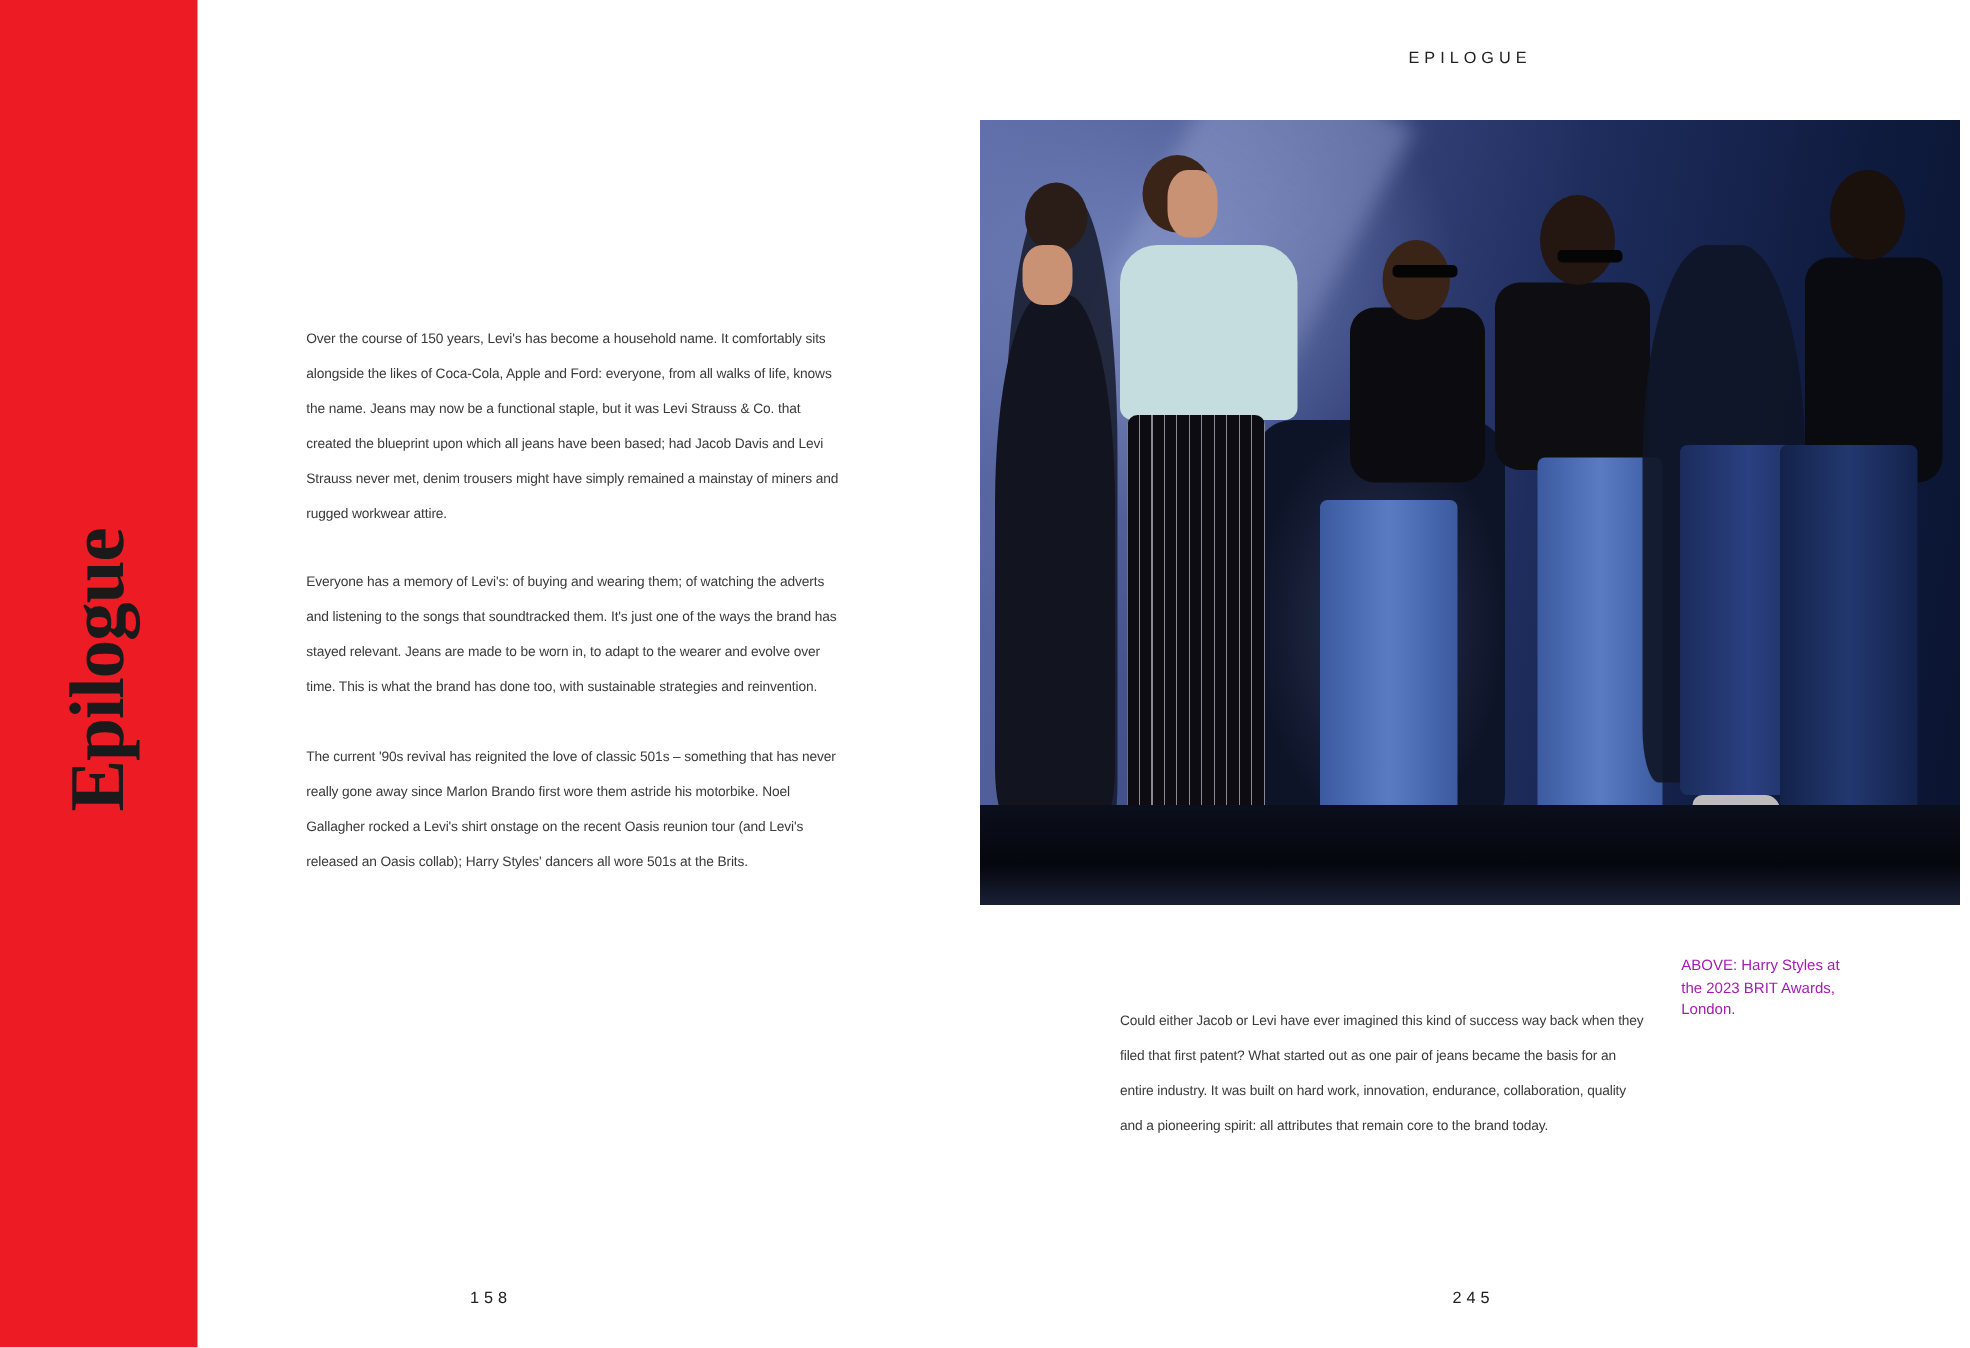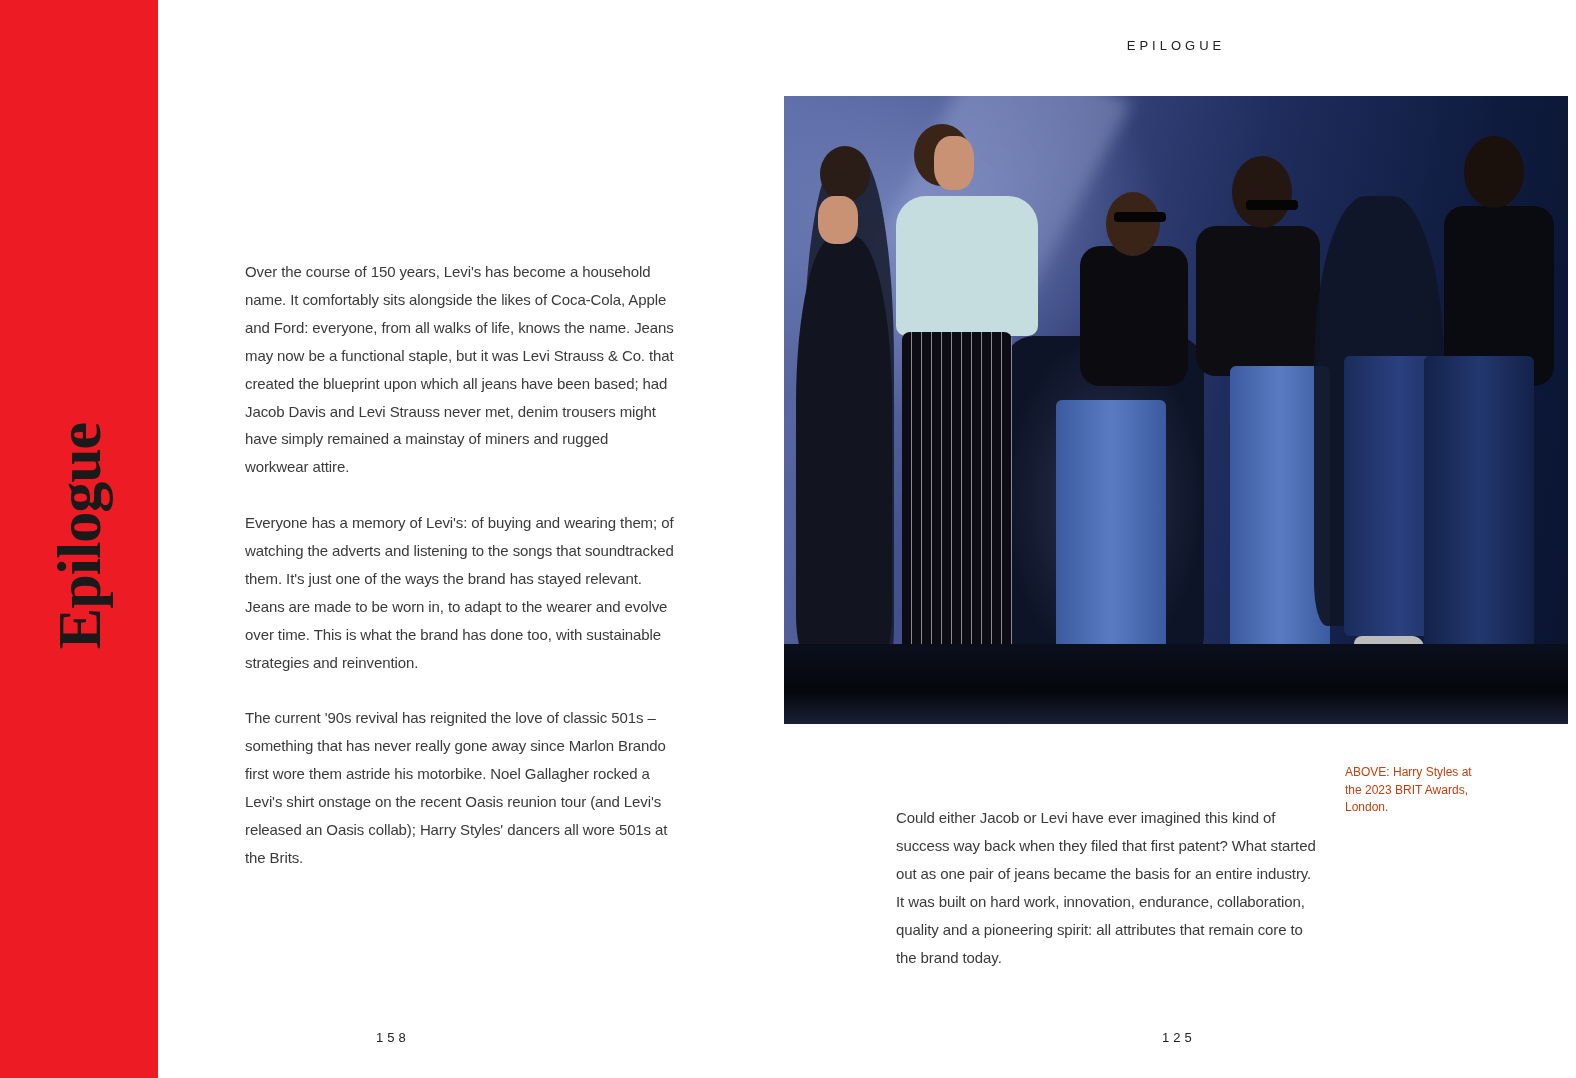--- a/index.html
+++ b/index.html
@@ -19,29 +19,29 @@
     font-family: "Liberation Serif", "DejaVu Serif", serif;
     font-weight: bold; font-size: 62px; color: #1a1a1a;
     white-space: nowrap; letter-spacing: -1px;
   }
   .running-head {
     position: absolute; top: 38px; left: 1076px; width: 200px; text-align: center;
     font-size: 13px; letter-spacing: 4px; color: #222;
   }
   .body-col {
     position: absolute; width: 440px;
-    font-size: 15px; line-height: 27.9px; color: #3a3a3a;
+    font-size: 11px; line-height: 27.9px; color: #3a3a3a;
     letter-spacing: -0.1px;
   }
   .body-col p { margin: 0 0 27.9px 0; }
   .col-left { left: 245px; top: 258px; width: 430px; }
   .col-right { left: 896px; top: 804px; width: 425px; }
   .caption {
     position: absolute; left: 1345px; top: 764px; width: 140px;
-    font-size: 12px; line-height: 17.5px; color: #c2410c;
+    font-size: 12px; line-height: 17.5px; color: #a21caf;
   }
   .folio {
     position: absolute; top: 1030px; font-size: 13px; letter-spacing: 4px; color: #222; text-align: right;
   }
   .folio-left { left: 376px; }
   .folio-right { left: 1162px; }
 
   .photo {
     position: absolute; left: 784px; top: 96px; width: 784px; height: 628px;
     overflow: hidden;
@@ -129,13 +129,13 @@
 
   <div class="floor"></div>
 </div>
 
 <div class="body-col col-right">
   <p>Could either Jacob or Levi have ever imagined this kind of success way back when they filed that first patent? What started out as one pair of jeans became the basis for an entire industry. It was built on hard work, innovation, endurance, collaboration, quality and a pioneering spirit: all attributes that remain core to the brand today.</p>
 </div>
 
 <div class="caption">ABOVE: Harry Styles at the 2023 BRIT Awards, London.</div>
 
-<div class="folio folio-right">125</div>
+<div class="folio folio-right">245</div>
 
 </body></html>

